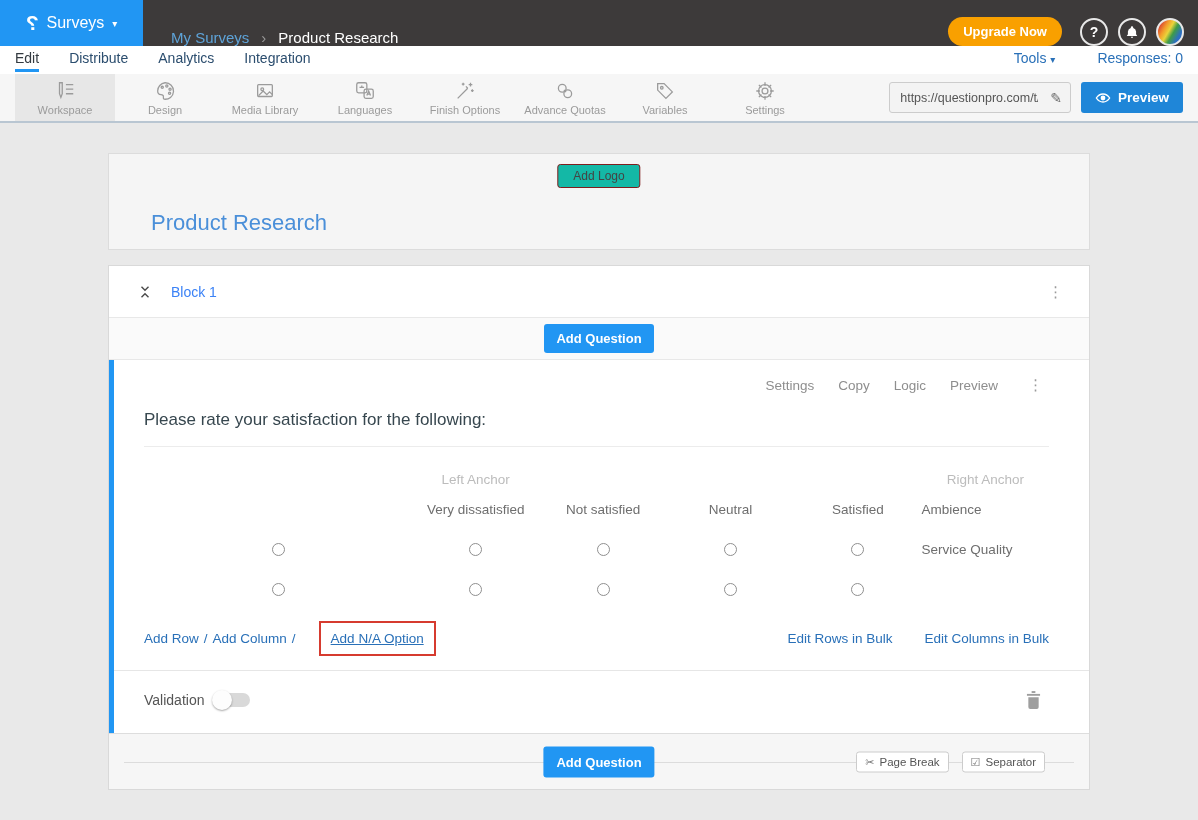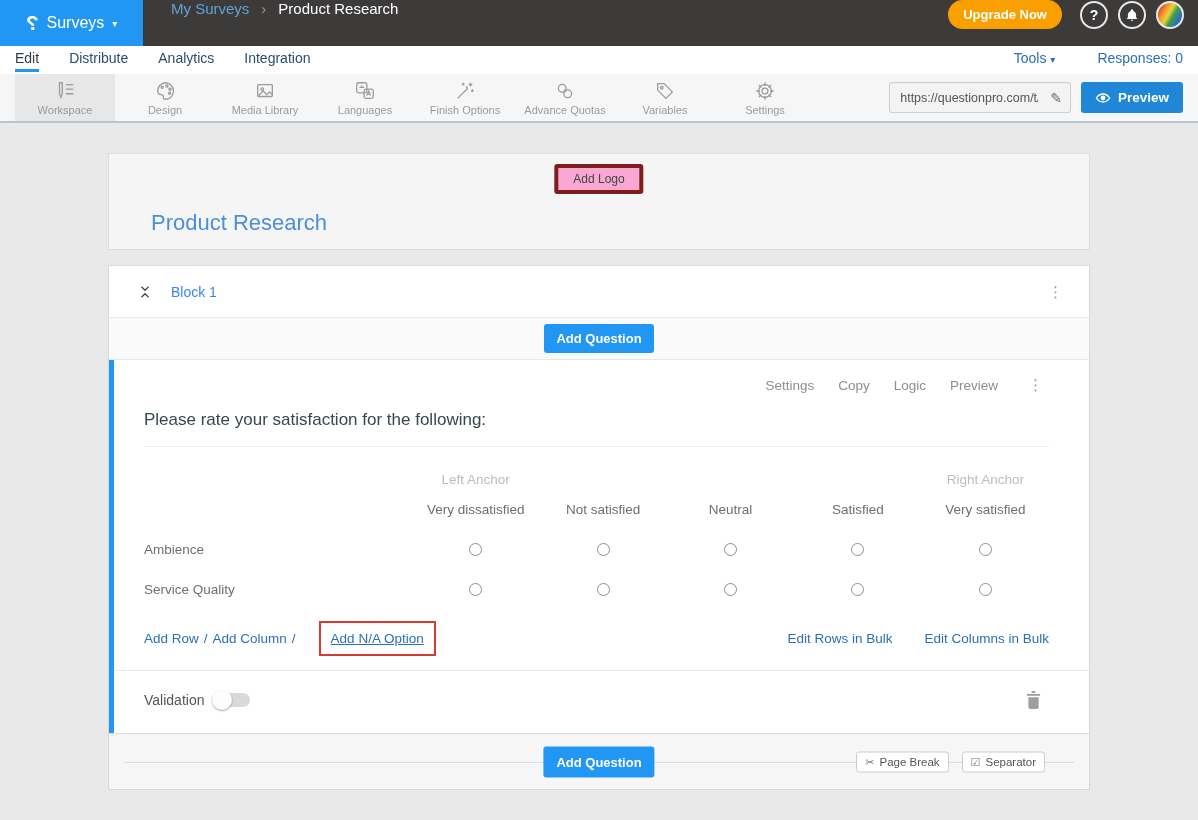--- a/index.html
+++ b/index.html
@@ -5,21 +5,21 @@
   * { margin:0; padding:0; box-sizing:border-box; }
   html,body { width:1198px; height:820px; }
   body { font-family:"Liberation Sans", sans-serif; background:#e9e9e9; overflow:hidden; color:#444; }
 
   
   .top-header { display:flex; height:46px; }
   .logo-box { width:143px; background:#2196f3; display:flex; align-items:center; justify-content:center; gap:8px; color:#fff; cursor:pointer; }
   .logo-glyph { display:inline-block; transform:scaleX(-1); font-size:21px; font-weight:bold; }
   .logo-label { font-size:16px; }
   .caret { font-size:10px; }
-  .dark-bar { flex:1; background:#3d3a3a; display:flex; align-items:flex-start; padding:0 14px 0 28px; }
+  .dark-bar { flex:1; background:#3d3a3a; display:flex; align-items:flex-end; padding:0 14px 0 28px; }
   .crumb-parent { color:#5ea3d8; font-size:15px; cursor:pointer; }
   .crumb-sep { color:#9a9a9a; margin:0 12px; font-size:15px; }
   .crumb-current { color:#fff; font-size:15px; }
   .header-right { margin-left:auto; display:flex; align-items:center; gap:10px; }
   .upgrade-btn { background:#f9a000; color:#fff; font-weight:bold; font-size:13px; border:none; border-radius:15px; padding:7px 15px; cursor:pointer; margin-right:8px; }
   .hdr-circle { width:28px; height:28px; border:2px solid #e8e8e8; border-radius:50%; display:flex; align-items:center; justify-content:center; color:#fff; font-weight:bold; font-size:14px; cursor:pointer; background:transparent; }
   .avatar { background:linear-gradient(120deg,#d53a33 10%,#f49b2a 30%,#ead43a 45%,#3f9c47 60%,#2d6fc2 80%); overflow:hidden; }
 
   
   .nav-row { height:28px; background:#fff; display:flex; align-items:flex-start; padding:4px 15px 0 15px; }
@@ -37,21 +37,21 @@
   .tool-label { font-size:11px; color:#9b9b9b; white-space:nowrap; }
   .toolbar-right { margin-left:auto; display:flex; align-items:center; gap:10px; padding-right:15px; }
   .url-wrap { display:flex; align-items:center; border:1px solid #ccc; background:#f3f3f3; height:31px; border-radius:3px; }
   .url-input { border:none; background:transparent; font-size:12.5px; color:#555; padding:0 4px 0 10px; width:152px; outline:none; font-family:"Liberation Sans",sans-serif; }
   .url-pencil { font-size:14px; color:#666; padding:0 8px; cursor:pointer; }
   .preview-btn { background:#1f86d8; color:#fff; border:none; border-radius:3px; font-size:13.5px; font-weight:bold; padding:8px 14px; display:flex; align-items:center; gap:7px; cursor:pointer; }
 
   
   .content { width:982px; margin:0 auto; }
   .survey-header { margin-top:30px; height:97px; background:#f5f5f5; border:1px solid #dcdcdc; position:relative; }
-  .add-logo-btn { position:absolute; top:10px; left:50%; transform:translateX(-50%); background:#f9a8d4; border:4px solid #7f1d1d; border-radius:3px; font-size:12px; color:#444; padding:4px 15px; cursor:pointer; }
+  .add-logo-btn { position:absolute; top:10px; left:50%; transform:translateX(-50%); background:#14b8a6; border:1px solid #7f1d1d; border-radius:3px; font-size:12px; color:#444; padding:4px 15px; cursor:pointer; }
   .survey-title { position:absolute; left:42px; bottom:13px; font-size:22px; color:#4a8fd9; font-weight:normal; }
 
   .block { margin-top:15px; background:#fff; border:1px solid #d9d9d9; }
   .block-header { height:52px; display:flex; align-items:center; padding:0 20px 0 29px; border-bottom:1px solid #e8e8e8; }
   .collapse-icon { margin-right:19px; cursor:pointer; display:flex; }
   .block-title { font-size:14px; color:#3b82f6; }
   .kebab { margin-left:auto; color:#9a9a9a; font-size:15px; letter-spacing:0; cursor:pointer; padding:0 6px; }
   .add-q-row { height:42px; background:#fafafa; display:flex; align-items:center; justify-content:center; border-bottom:1px solid #e8e8e8; }
   .btn-primary { background:#2196f3; color:#fff; border:none; border-radius:3px; font-size:13px; font-weight:bold; padding:7px 12px; cursor:pointer; }
 
@@ -251,21 +251,20 @@
         <div class="m-anchor"></div>
         <div class="m-anchor"></div>
         <div class="m-anchor"></div>
         <div class="m-anchor">Right Anchor</div>
 
         <div class="m-colhead"></div>
         <div class="m-colhead">Very dissatisfied</div>
         <div class="m-colhead">Not satisfied</div>
         <div class="m-colhead">Neutral</div>
         <div class="m-colhead">Satisfied</div>
-        <div class="m-colhead">Very satisfied</div>
 
         <div class="m-rowlabel">Ambience</div>
         <div class="m-cell">
             <span class="radio"></span>
           </div>
         <div class="m-cell">
             <span class="radio"></span>
           </div>
         <div class="m-cell">
             <span class="radio"></span>

